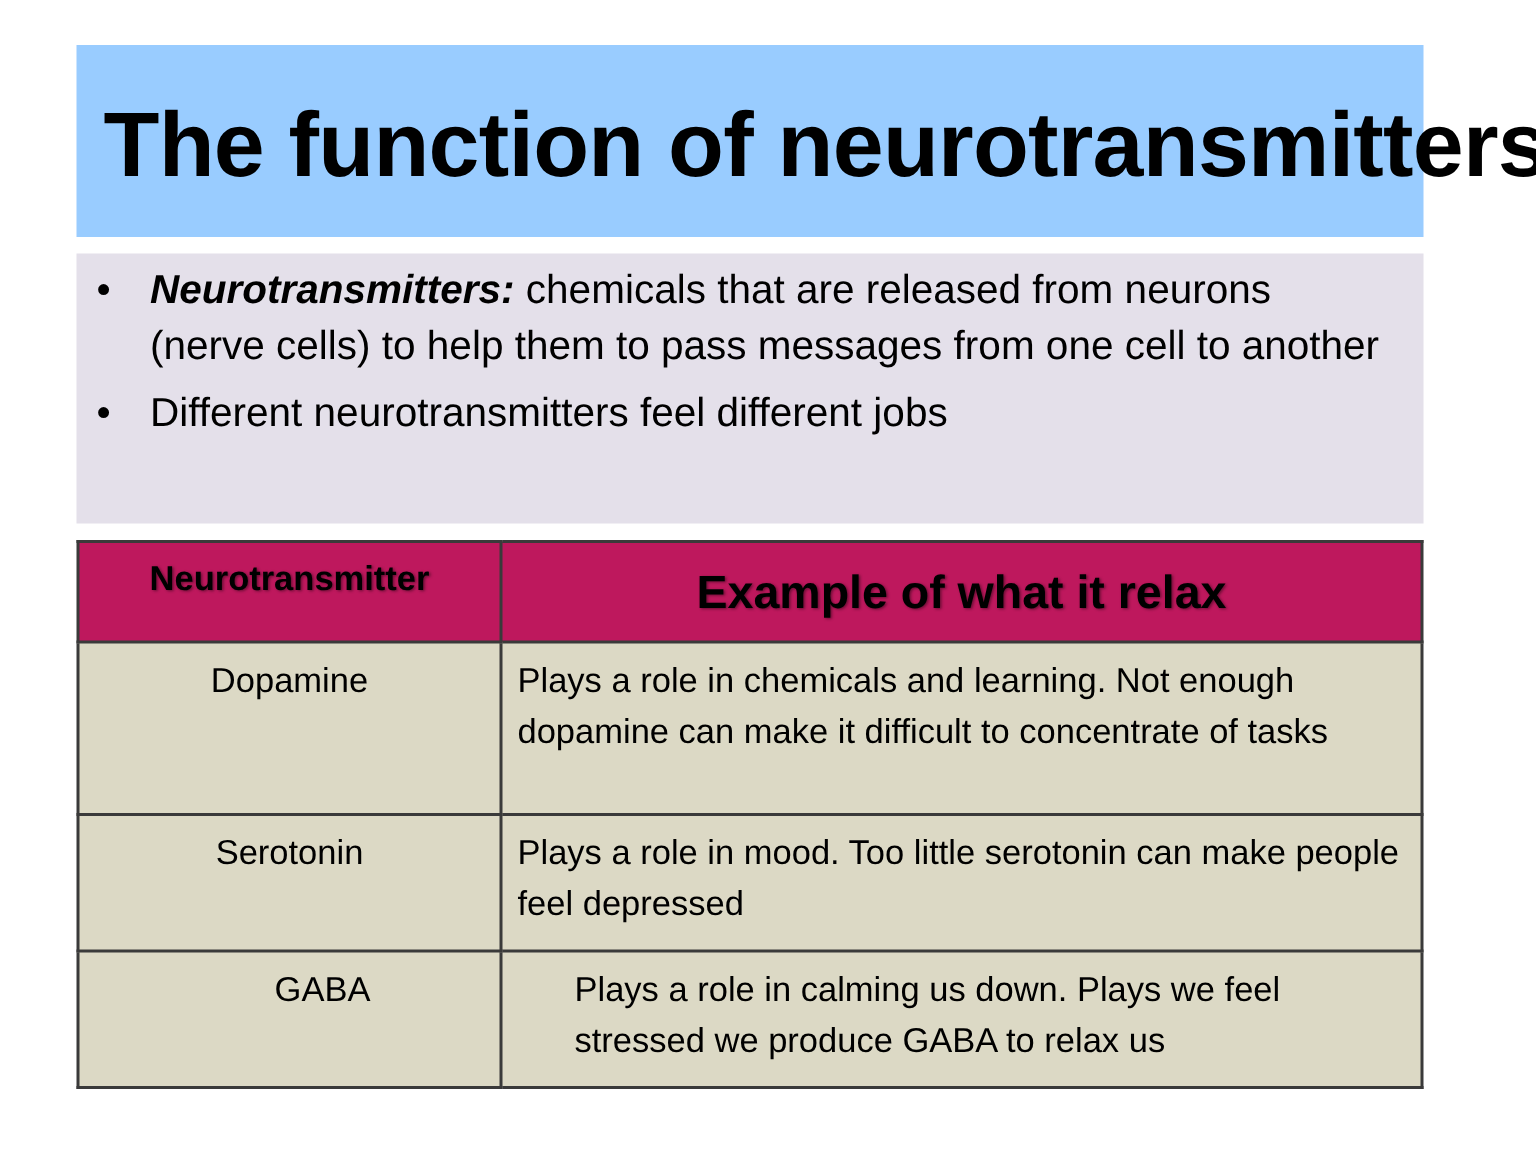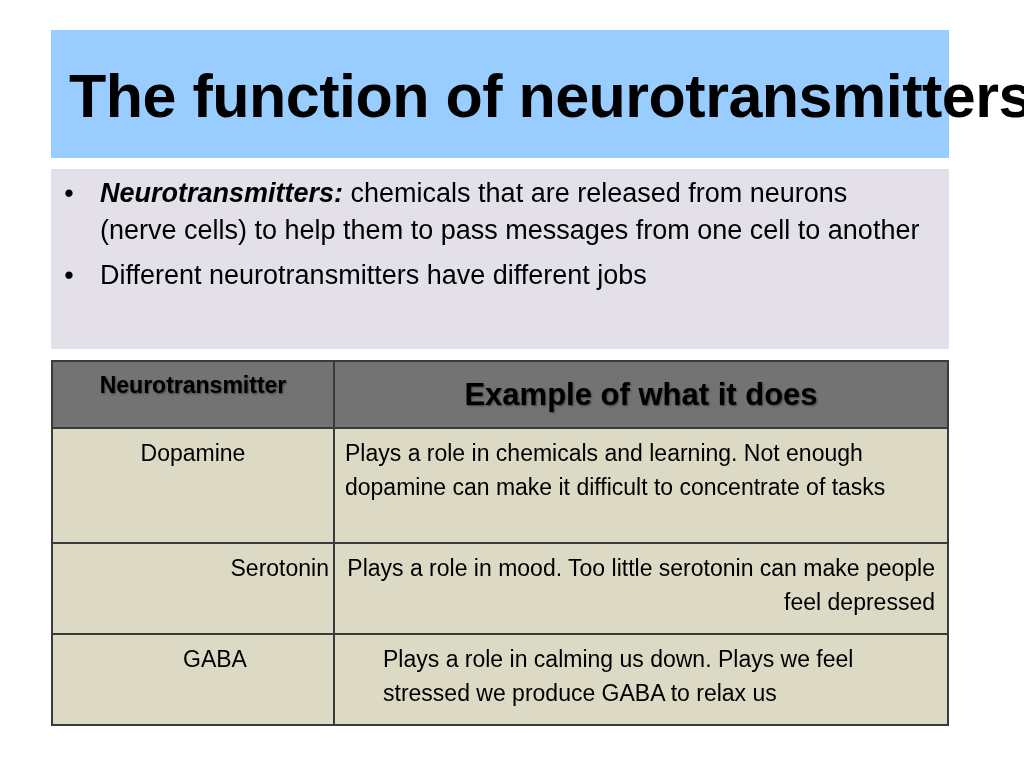--- a/index.html
+++ b/index.html
@@ -8,56 +8,56 @@
   .title-box { position:absolute; left:51px; top:30px; width:898px; height:128px; background:#99ccff; }
   .title-box h1 { margin:0; position:absolute; left:18px; top:30px; font-weight:bold; font-size:61px;
                   letter-spacing:-0.5px; line-height:1.2; white-space:nowrap; }
   .content-box { position:absolute; left:51px; top:169px; width:898px; height:180px; background:#e4e0ea; }
   .content-box ul { list-style:none; margin:0; padding:0; position:absolute; left:8px; top:6px; width:870px; }
   .content-box li { position:relative; padding-left:41px; font-size:27px; line-height:37px; margin-bottom:8px; }
   .content-box li .bullet { position:absolute; left:0; top:0; width:20px; text-align:center; }
   .content-box li b { font-style:italic;text-align:center; }
   table.nt { position:absolute; left:51px; top:360px; width:898px; border-collapse:collapse; }
   table.nt td, table.nt th { border:2px solid #3a3a3a; vertical-align:top; }
-  table.nt th { background:#737373; height:55px; padding:0; vertical-align:middle;
+  table.nt th { background:#be185d; height:55px; padding:0; vertical-align:middle;
                 text-shadow:1px 1px 2px rgba(0,0,0,0.45); }
   th.col1 { width:280px; font-size:23px; font-weight:bold; vertical-align:top !important; padding-top:10px !important; }
   th.col2 { font-size:31px; font-weight:bold; }
   table.nt td { background:#dcd9c5; font-size:23px; line-height:34px; }
   td.name { text-align:center; padding:7px 4px 0 4px; }
   td.desc { padding:7px 12px 0 10px; }
   tr.r1 td { height:106px; }
-  tr.r2 td { height:82px;text-align:right; }
+  tr.r2 td { height:82px; }
   tr.r3 td { height:82px;padding-left:48px; }
 </style>
 </head>
 <body>
 
 <div class="title-box">
   <h1>The function of neurotransmitters</h1>
 </div>
 
 <div class="content-box">
   <ul>
     <li>
       <span class="bullet">•</span>
       <b>Neurotransmitters:</b><span> chemicals that are released from neurons (nerve cells) to help them to pass messages from one cell to another</span>
     </li>
     <li>
       <span class="bullet">•</span>
-      <span>Different neurotransmitters have different jobs</span>
+      <span>Different neurotransmitters feel different jobs</span>
     </li>
   </ul>
 </div>
 
 <table class="nt">
   <tbody>
       <tr>
     <th class="col1">Neurotransmitter</th>
-    <th class="col2">Example of what it does</th>
+    <th class="col2">Example of what it relax</th>
   </tr>
   <tr class="r1">
     <td class="name">Dopamine</td>
     <td class="desc">Plays a role in chemicals and learning. Not enough dopamine can make it difficult to concentrate of tasks</td>
   </tr>
   <tr class="r2">
     <td class="name">Serotonin</td>
     <td class="desc">Plays a role in mood. Too little serotonin can make people feel depressed</td>
   </tr>
   <tr class="r3">

